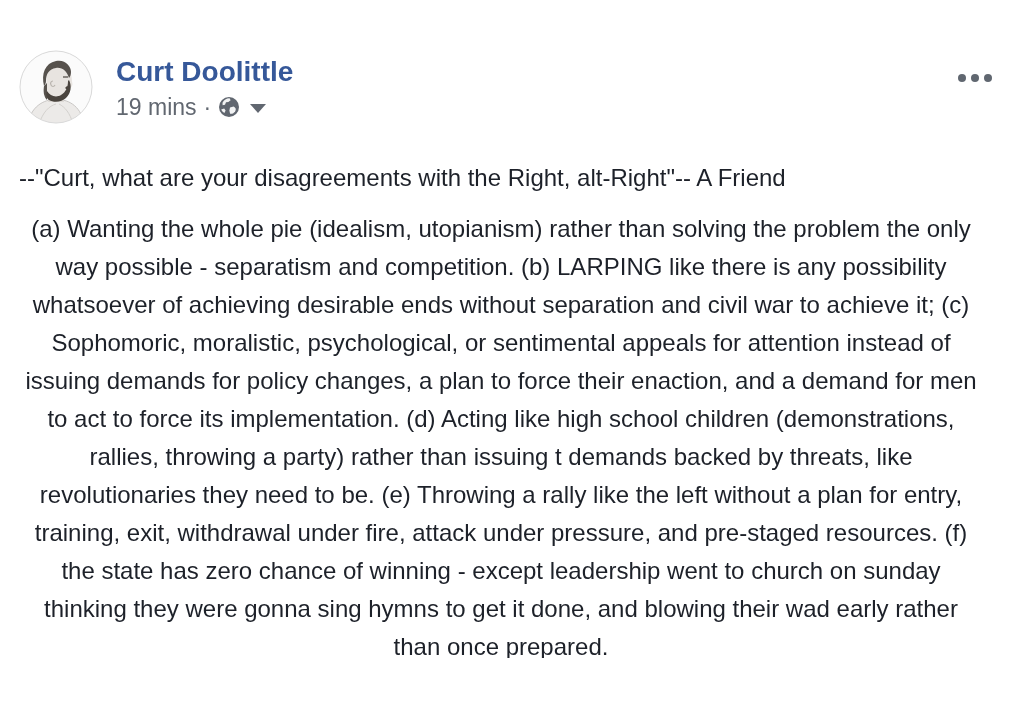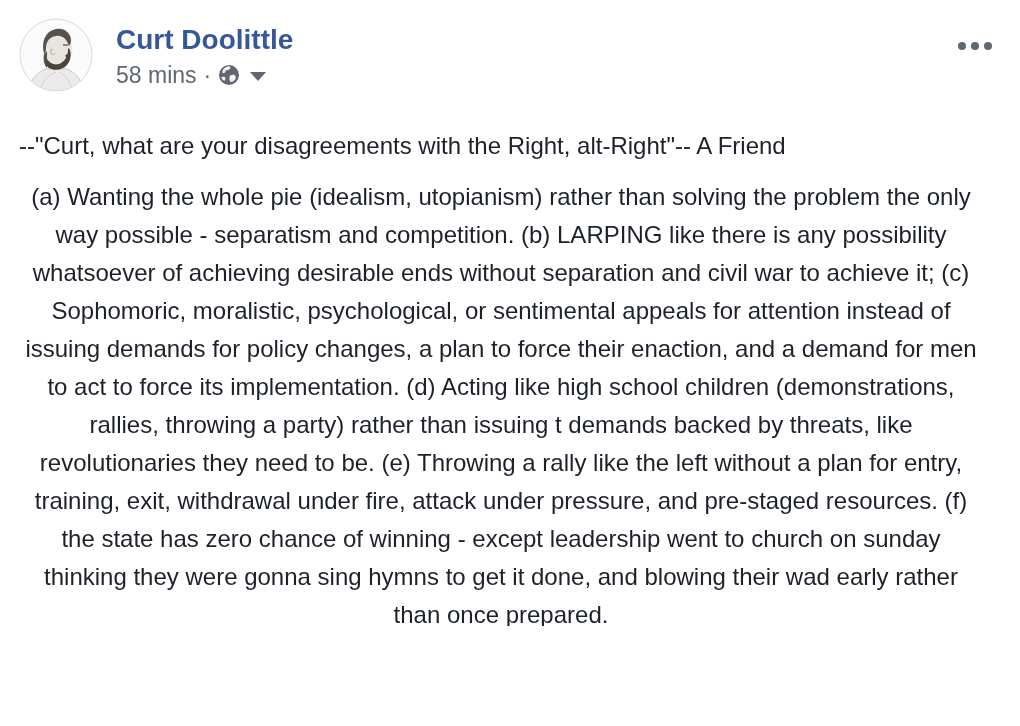--- a/index.html
+++ b/index.html
@@ -9,20 +9,21 @@
   }
   .post {
     position: relative;
     width: 1020px;
     height: 626px;
     background: #ffffff;
     font-family: "Liberation Sans", sans-serif;
     overflow: hidden;
     box-sizing: border-box;
     padding: 18px 20px 0 19px;
+    margin-top: 32px;
   }
   .post-header {
     position: relative;
     display: flex;
     align-items: flex-start;
     height: 75px;
   }
   .avatar-wrap {
     width: 74px;
     height: 74px;
@@ -128,21 +129,21 @@
           <path d="M44 27 L49 27" stroke="#6b6660" stroke-width="1.4" fill="none"></path>
           <path d="M34 31 C32 31 31 33 32 35 C33 37 35 37 36 35" stroke="#b9b4ae" stroke-width="1.2" fill="none"></path>
         </g>
         <circle cx="37" cy="37" r="36" fill="none" stroke="#d9d9d9" stroke-width="1"></circle>
       </svg>
     </div>
 
     <div class="header-text">
       <a class="author-name">Curt Doolittle</a>
       <div class="meta-row">
-        <span>58 mins</span>
+        <span>19 mins</span>
         <span class="meta-sep">·</span>
         <span class="globe">
           <svg viewBox="0 0 22 22" width="22" height="22">
             <circle cx="11" cy="11" r="10" fill="#616770"></circle>
             <path d="M4.5 6.8 C6 3.9 8.6 2.2 11.6 2.3 L12.6 4.3 L10.4 6.1 L8 6.3 L7 8.7 L4.6 9.3 Z" fill="#ffffff" opacity="0.92"></path>
             <path d="M12 11.6 L15.6 10.5 C17.7 11.5 18.4 13.3 17.2 15.3 C16 17.3 13.7 18.3 12.1 17.7 L11.4 14.6 Z" fill="#ffffff" opacity="0.92"></path>
             <path d="M3.2 13.5 L6.2 12.6 L7.6 14.6 L6.4 17 C4.9 16.2 3.8 15 3.2 13.5 Z" fill="#ffffff" opacity="0.92"></path>
           </svg>
         </span>
         <span class="caret-down"></span>

